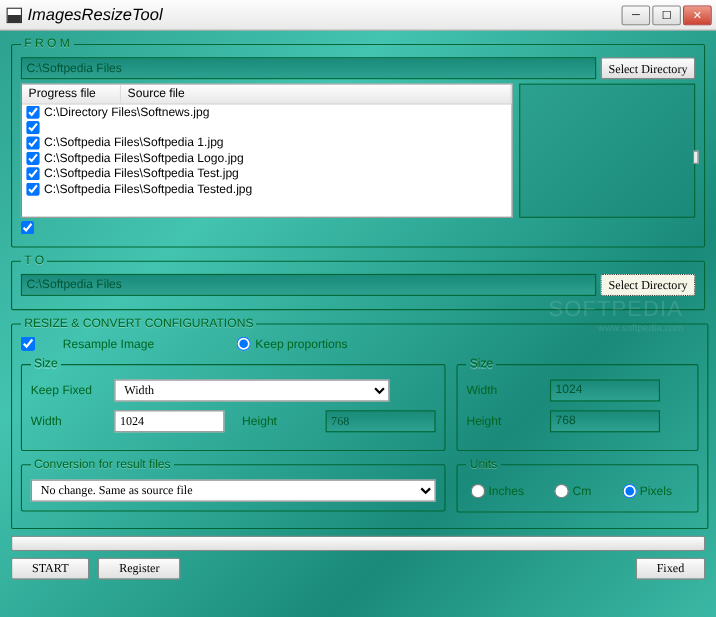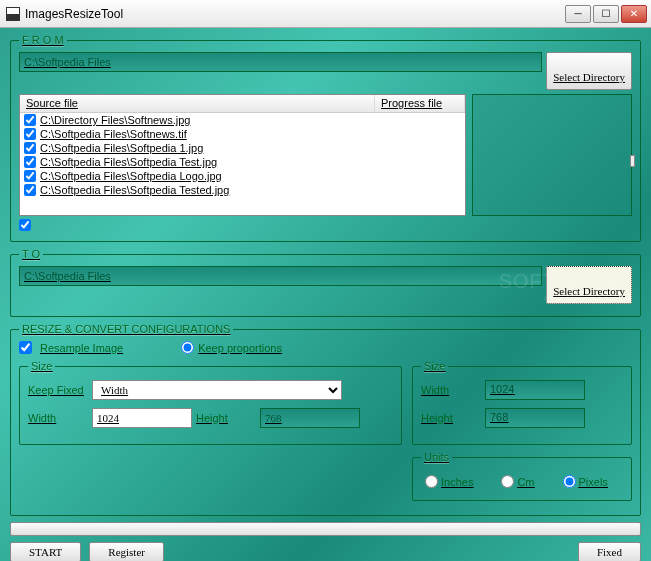--- a/index.html
+++ b/index.html
@@ -1,53 +1,53 @@
 <!DOCTYPE html>
 <html><head>
 <meta charset="utf-8">
 <style>
 * { box-sizing: border-box; margin: 0; padding: 0; }
 body { font-family: Tahoma, sans-serif; font-size: 11px; background: #d4d0c8; width: 651px; height: 561px; overflow: hidden; }
 .titlebar { height: 28px; background: linear-gradient(to bottom, #fdfdfd, #e8e8e8); border-bottom: 1px solid #aaa; display: flex; align-items: center; padding: 0 4px 0 6px; }
 .titlebar .icon { width: 14px; height: 14px; background: linear-gradient(to bottom, #fff 50%, #333 50%); border: 1px solid #333; margin-right: 5px; }
-.titlebar .title { flex: 1; font-size: 12px; }
+.titlebar .title { flex: 1; font-size: 15px; font-style: italic; }
 .winbtns { display: flex; gap: 2px; }
 .winbtn { width: 26px; height: 18px; border: 1px solid #888; border-radius: 2px; background: linear-gradient(to bottom, #f9f9f9, #ddd); display: flex; align-items: center; justify-content: center; font-size: 10px; cursor: pointer; }
 .winbtn.close { background: linear-gradient(to bottom, #e98, #c43); color: #fff; border-color: #a33; }
 .content { background: linear-gradient(135deg, #2da190 0%, #43c4b0 30%, #1a8a7a 70%, #3bb8a5 100%); height: 533px; padding: 6px 10px 8px 10px; position: relative; }
-fieldset { border: 1px solid #063; border-radius: 2px; margin-bottom: 6px; padding: 6px 8px 8px 8px; text-decoration: underline; }
+fieldset { border: 1px solid #063; border-radius: 2px; margin-bottom: 6px; padding: 6px 8px 8px 8px; }
 legend { color: #083; font-size: 11px; padding: 0 3px; text-shadow: 0 1px 0 rgba(255,255,255,0.3); }
 .legend-dark { color: #062; }
 .path-row { display: flex; gap: 4px; margin-bottom: 4px; }
 .path-input { flex: 1; height: 20px; background: linear-gradient(to bottom, #1a8a7a, #2da190); border: 1px solid #063; color: #053; padding: 2px 4px; font-size: 11px; }
-.btn { height: 20px; background: linear-gradient(to bottom, #fdfdfd, #e0e0e0); border: 1px solid #888; border-radius: 2px; padding: 18px 6px; font-size: 11px; cursor: pointer; font-family: Tahoma; }
+.btn { height: 20px; background: linear-gradient(to bottom, #fdfdfd, #e0e0e0); border: 1px solid #888; border-radius: 2px; padding: 4px 6px; font-size: 11px; cursor: pointer; font-family: Tahoma; }
 .btn.sel { border: 1px dotted #333; background: #f5f5e8; }
 .sublabel { color: #062; font-size: 11px; margin-bottom: 2px; }
 .content-folder { display: flex; gap: 6px; }
 .file-list { flex: 1; background: #fff; border: 1px solid #888; height: 122px; position: relative; }
 .list-header { display: flex; background: linear-gradient(to bottom, #fdfdfd, #e8e8e8); border-bottom: 1px solid #ccc; height: 18px; }
 .col-h { padding: 2px 6px; border-right: 1px solid #ddd; font-size: 11px; }
 .col-h.c1 { flex: 1; }
 .col-h.c2 { width: 90px; }
 .list-body { overflow-y: scroll; height: 104px; }
 .file-row { display: flex; align-items: center; padding: 1px 4px; font-size: 11px; }
 .file-row input { margin-right: 4px; width: 12px; height: 12px; }
 .preview-area { width: 160px; height: 122px; background: linear-gradient(135deg, #2da190, #1a8a7a); border: 1px solid #063; position: relative; }
 .preview-handle { position: absolute; right: -4px; top: 50%; width: 5px; height: 12px; background: #eee; border: 1px solid #888; cursor: pointer; }
 .master-check { margin-top: 3px; }
 .master-check input { width: 12px; height: 12px; }
-.config-top { display: flex; align-items: center; gap: 8px; margin-bottom: 6px; }
+.config-top { display: flex; align-items: center; gap: 25px; margin-bottom: 6px; }
 .config-top label { color: #062; font-size: 11px; }
 .radio-row { display: flex; align-items: center; gap: 4px; margin-left: 50px; }
 .radio-row.far { margin-left: 200px; }
 .config-cols { display: flex; gap: 10px; }
 .left-col { flex: 1; }
 .right-col { width: 220px; }
 fieldset.inner { border: 1px solid #063; margin-bottom: 6px; padding: 8px; }
-.size-row { display: flex; align-items: center; margin-bottom: 8px; gap: 4px; }
+.size-row { display: flex; align-items: center; margin-bottom: 8px; gap: 16px; }
 .size-label { width: 60px; color: #062; }
 .select, .textin { height: 20px; border: 1px solid #888; background: #fff; font-size: 11px; padding: 1px 4px; font-family: Tahoma; }
 .select { width: 250px; }
 .textin { width: 100px; }
 .textin.dis, .size-val.dis { background: linear-gradient(to bottom, #1a8a7a, #2da190); color: #053; border: 1px solid #063; }
 .size-val { width: 100px; height: 20px; padding: 2px 4px; font-size: 11px; }
 .units-row { display: flex; align-items: center; gap: 28px; padding: 4px; }
 .units-row label { color: #062; display: flex; align-items: center; gap: 3px; }
 .progress-bar { height: 14px; background: linear-gradient(to bottom, #fdfdfd, #e0e0e0); border: 1px solid #888; border-radius: 2px; margin: 6px 0; }
 .bottom-btns { display: flex; gap: 8px; }
@@ -73,43 +73,42 @@
 
   <fieldset>
     <legend class="legend-dark">F R O M</legend>
     <div class="path-row">
       <input class="path-input" value="C:\Softpedia Files" style="">
       <button class="btn">Select Directory</button>
     </div>
     <div class="content-folder">
       <div class="file-list">
         <div class="list-header">
+          <div class="col-h c2">Progress file</div>
           <div class="col-h c1">Source file</div>
-          <div class="col-h c2">Progress file</div>
         </div>
         <div class="list-body">
           <div class="file-row">
               <input type="checkbox" checked="" style="">
               <span>C:\Directory Files\Softnews.jpg</span>
             </div>
           <div class="file-row">
               <input type="checkbox" checked="" style="">
-              <span>C:\Softpedia Files\Softnews.tif</span>
             </div>
           <div class="file-row">
               <input type="checkbox" checked="" style="">
               <span>C:\Softpedia Files\Softpedia 1.jpg</span>
             </div>
           <div class="file-row">
               <input type="checkbox" checked="" style="">
+              <span>C:\Softpedia Files\Softpedia Logo.jpg</span>
+            </div>
+          <div class="file-row">
+              <input type="checkbox" checked="" style="">
               <span>C:\Softpedia Files\Softpedia Test.jpg</span>
-            </div>
-          <div class="file-row">
-              <input type="checkbox" checked="" style="">
-              <span>C:\Softpedia Files\Softpedia Logo.jpg</span>
             </div>
           <div class="file-row">
               <input type="checkbox" checked="" style="">
               <span>C:\Softpedia Files\Softpedia Tested.jpg</span>
             </div>
         </div>
       </div>
       <div class="preview-area">
         <div class="preview-handle"></div>
       </div>
@@ -144,20 +143,24 @@
           <div class="size-row">
             <span class="size-label">Keep Fixed</span>
             <select class="select"><option>Width</option></select>
           </div>
           <div class="size-row">
             <span class="size-label">Width</span>
             <input class="textin" value="1024" style="">
             <span class="size-label">Height</span>
             <input class="textin dis" disabled="" value="768" style="">
           </div>
+        </fieldset>
+        <fieldset class="inner">
+          <legend class="legend-dark">Conversion for result files</legend>
+          <select class="select" style="width:100%"><option>No change. Same as source file</option></select>
         </fieldset>
       </div>
       <div class="right-col">
         <fieldset class="inner">
           <legend class="legend-dark">Size</legend>
           <div class="size-row">
             <span class="size-label">Width</span>
             <div class="size-val dis">1024</div>
           </div>
           <div class="size-row">

